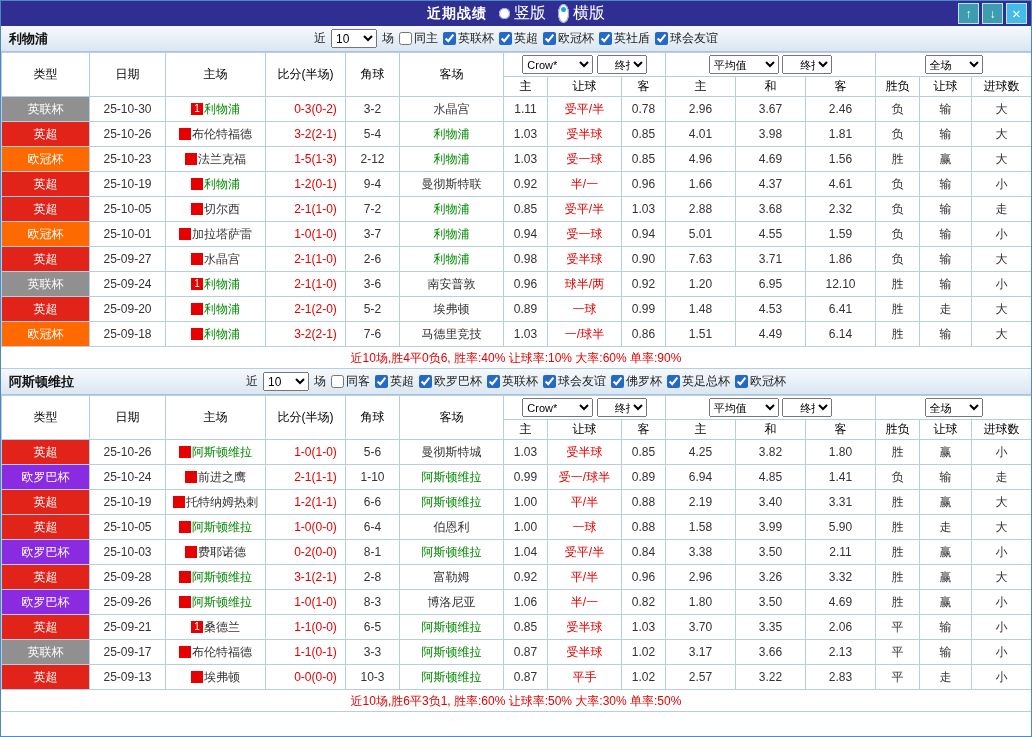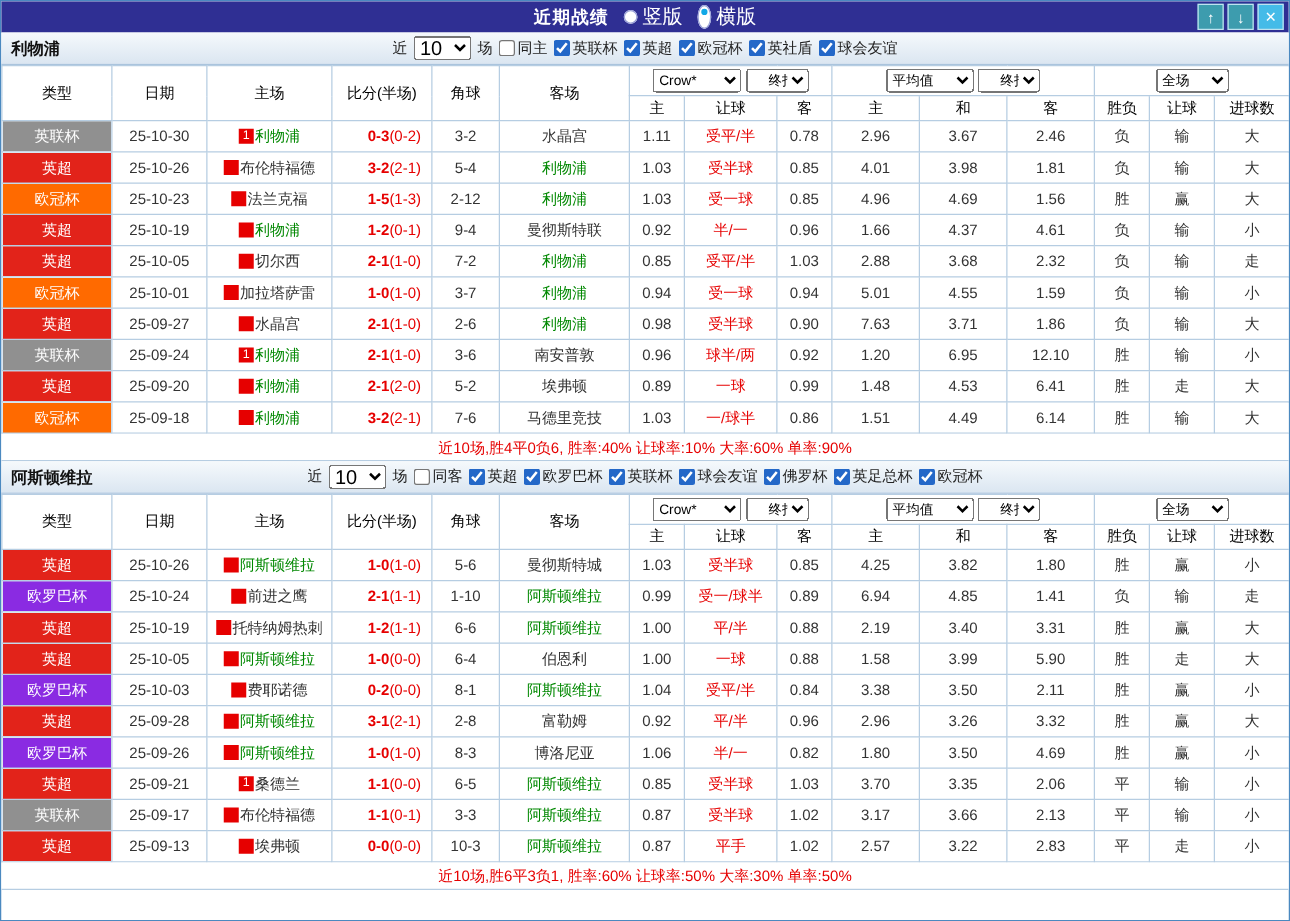--- a/index.html
+++ b/index.html
@@ -16,39 +16,39 @@
   .radio.sel::after { content:""; position:absolute; left:3px; top:3px; width:5px; height:5px; border-radius:50%; background:#12a8e6; }
   .win-buttons { position:absolute; right:4px; top:2px; display:flex; gap:3px; }
   .wbtn { width:21px; height:21px; border:1px solid #bfe2ef; color:#fff; font-size:12px; line-height:1; cursor:pointer; padding:0; }
   .wbtn.up,.wbtn.down { background:#3d9cae; }
   .wbtn.close { background:#44bbe8; font-size:15px; }
 
   
   .team-bar { height:26px; background:linear-gradient(#f5f9fc,#dbe6f1); border-bottom:1px solid #aac4dd; display:flex; align-items:center; position:relative; }
   .team-name { position:absolute; left:8px; font-weight:bold; font-size:13px; color:#111; }
   .filters { margin:0 auto; display:flex; align-items:center; gap:5px; font-size:12px; color:#222; }
-  .filters select { font-size:16px; height:19px; }
+  .filters select { font-size:12px; height:19px; }
   .filters label { display:inline-flex; align-items:center; gap:2px; cursor:pointer; white-space:nowrap; }
   .filters input[type=checkbox] { width:13px; height:13px; accent-color:#2468c8; margin:0; }
   .count-select { width:46px; }
 
   
   table.grid { width:1030px; border-collapse:collapse; table-layout:fixed; font-size:12px; }
   .grid th,.grid td { border:1px solid #b6cde2; text-align:center; overflow:hidden; white-space:nowrap; }
   .grid thead th { font-weight:normal; color:#000; background:#fff; }
   .grid tr.h1 th { height:24px; }
   .grid tr.h2 th { height:20px; }
   .grid td { height:25px; color:#333; background:#fff; }
   .sel { height:19px; font-size:11px; }
   .sel-odds { width:71px; } .sel-final { width:50px;padding-left:13px; } .sel-avg { width:70px; } .sel-scope { width:58px; }
   td.league { color:#fff; }
   .badge { display:inline-block; background:#e60000; color:#fff; font-size:10px; line-height:12px; width:12px; height:12px; margin-right:1px; vertical-align:middle; }
   .tname { color:#333; cursor:pointer; }
   .tname.team { color:#008800; }
-  .ft { color:#e60000; font-weight:bold;margin-left:20px; }
+  .ft { color:#e60000; font-weight:normal;margin-left:20px; }
   .ht { color:#e60000; }
   td.handicap { color:#e60000; }
   .res-red { color:#e60000; }
   .res-blue { color:#0000e0; }
   .res-green { color:#008800; }
 
   .summary { height:22px; line-height:22px; text-align:center; color:#e60000; font-size:12px; background:#fff; border-bottom:1px solid #b6cde2; }
 </style>
 </head>
 <body>

